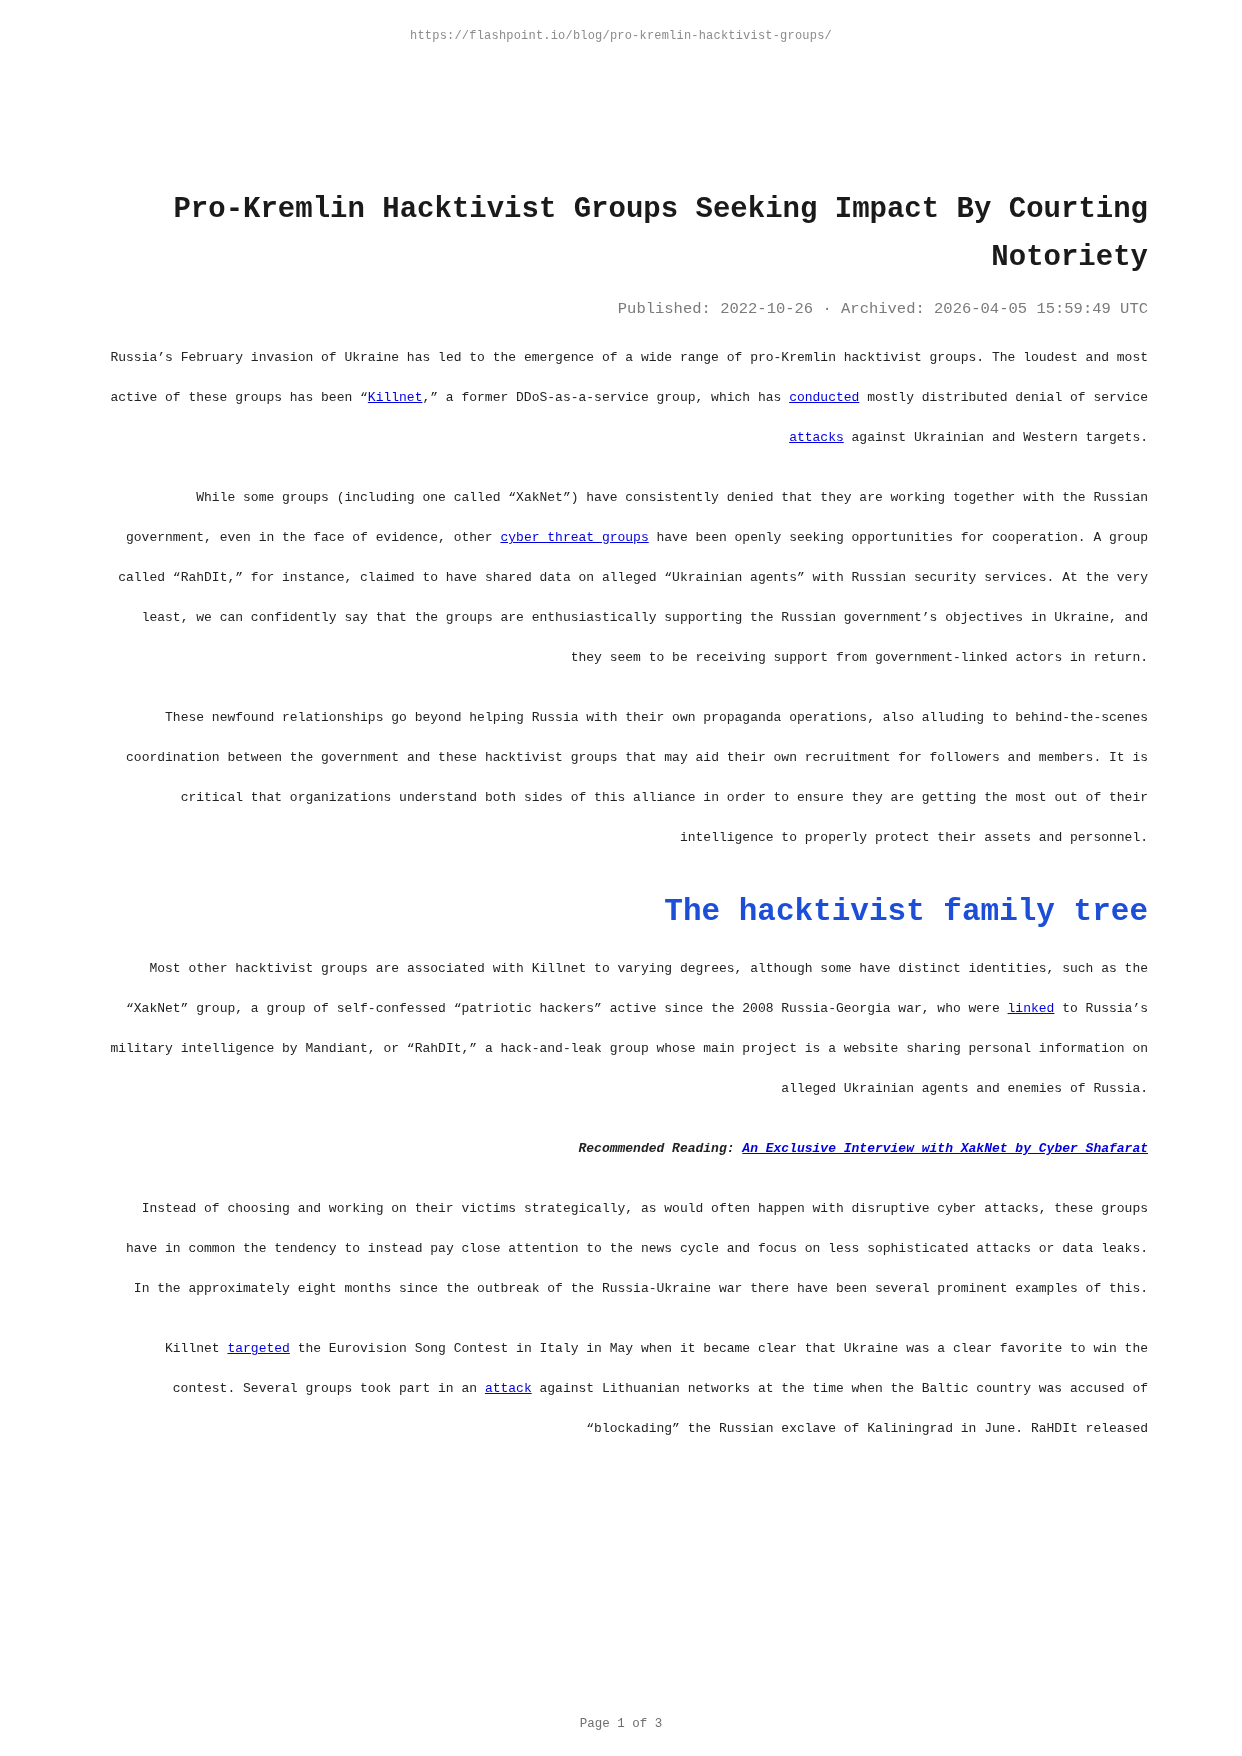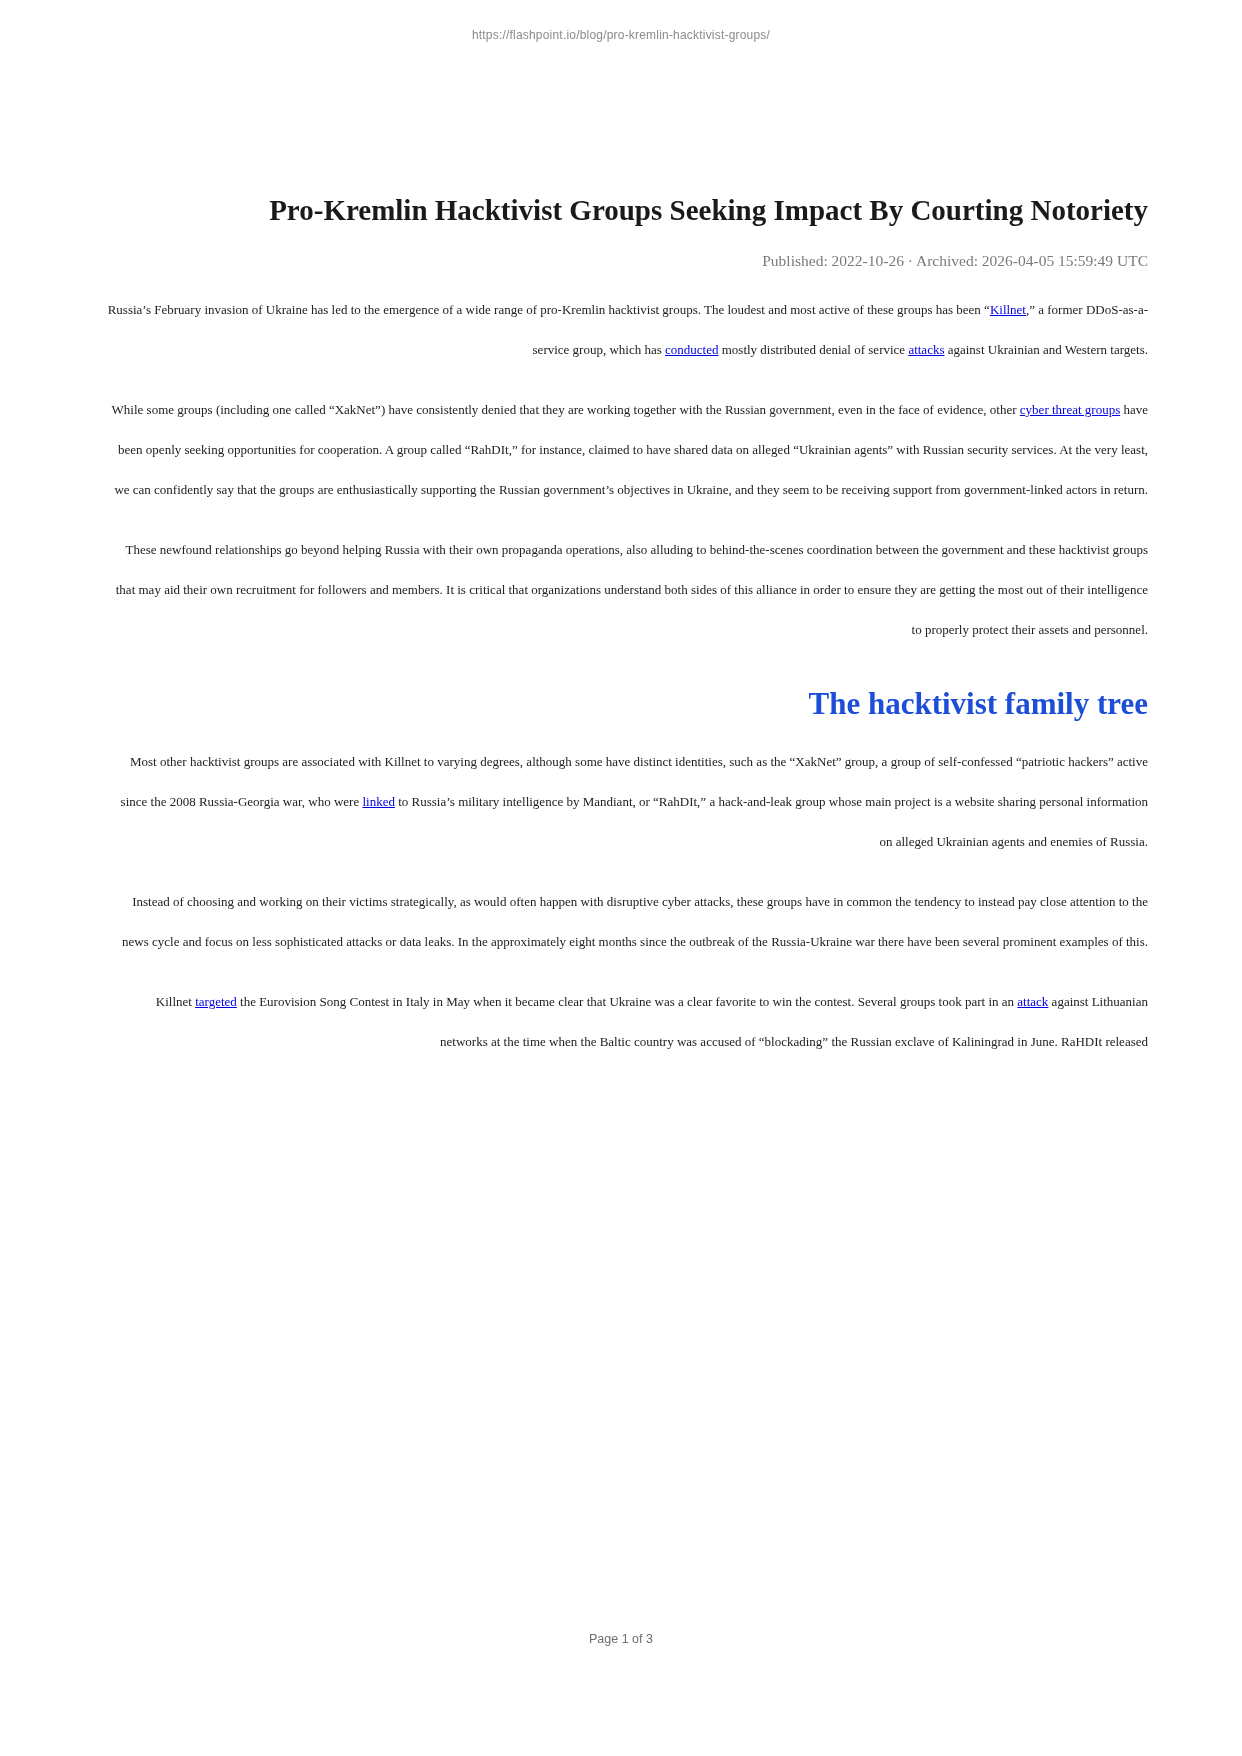--- a/index.html
+++ b/index.html
@@ -1,15 +1,15 @@
 <!DOCTYPE html>
 <html><head>
 <meta charset="utf-8">
 <style>
-  * { box-sizing: border-box; }
+  * { box-sizing: border-box; font-family: Liberation Mono, monospace; }
   html, body {
     margin: 0; padding: 0;
     background: #ffffff;
     width: 1242px; height: 1756px;
     position: relative;
     font-family: "Liberation Serif", serif;
     color: #1f1f1f;
     overflow: hidden;
   }
   .header-url {
@@ -62,21 +62,21 @@
     font-weight: bold;
     font-style: italic;
   }
   .link {
     color: #0000e0;
     text-decoration: underline;
     cursor: pointer;
   }
   .footer {
     position: absolute;
-    top: 1632px; left: 0; width: 100%;
+    top: 1716px; left: 0; width: 100%;
     text-align: center;
     font-family: "Liberation Sans", sans-serif;
     font-size: 12.5px;
     color: #6e6e6e;
   }
 </style>
 </head>
 <body>
 
 <div class="header-url">
@@ -85,20 +85,21 @@
 
 <div class="content">
   <h1 class="title">Pro-Kremlin Hacktivist Groups Seeking Impact By Courting Notoriety</h1>
   <div class="meta">Published: 2022-10-26 · Archived: 2026-04-05 15:59:49 UTC</div>
   <div>
       <p class="body"><span>Russia’s February invasion of Ukraine has led to the emergence of a wide range of pro-Kremlin hacktivist groups. The loudest and most active of these groups has been “</span><a class="link">Killnet</a><span>,” a former DDoS-as-a-service group, which has </span><a class="link">conducted</a><span> mostly distributed denial of service </span><a class="link">attacks</a><span> against Ukrainian and Western targets.</span></p>
       <p class="body"><span>While some groups (including one called “XakNet”) have consistently denied that they are working together with the Russian government, even in the face of evidence, other </span><a class="link">cyber threat groups</a><span> have been openly seeking opportunities for cooperation. A group called “RahDIt,” for instance, claimed to have shared data on alleged “Ukrainian agents” with Russian security services. At the very least, we can confidently say that the groups are enthusiastically supporting the Russian government’s objectives in Ukraine, and they seem to be receiving support from government-linked actors in return.</span></p>
       <p class="body"><span>These newfound relationships go beyond helping Russia with their own propaganda operations, also alluding to behind-the-scenes coordination between the government and these hacktivist groups that may aid their own recruitment for followers and members. It is critical that organizations understand both sides of this alliance in order to ensure they are getting the most out of their intelligence to properly protect their assets and personnel.</span></p>
       <h2 class="section">The hacktivist family tree</h2>
       <p class="body"><span>Most other hacktivist groups are associated with Killnet to varying degrees, although some have distinct identities, such as the “XakNet” group, a group of self-confessed “patriotic hackers” active since the 2008 Russia-Georgia war, who were </span><a class="link">linked</a><span> to Russia’s military intelligence by Mandiant, or “RahDIt,” a hack-and-leak group whose main project is a website sharing personal information on alleged Ukrainian agents and enemies of Russia.</span></p>
+      <p class="body rec"><span>Recommended Reading: </span><a class="link">An Exclusive Interview with XakNet by Cyber Shafarat</a></p>
       <p class="body"><span>Instead of choosing and working on their victims strategically, as would often happen with disruptive cyber attacks, these groups have in common the tendency to instead pay close attention to the news cycle and focus on less sophisticated attacks or data leaks. In the approximately eight months since the outbreak of the Russia-Ukraine war there have been several prominent examples of this.</span></p>
       <p class="body"><span>Killnet </span><a class="link">targeted</a><span> the Eurovision Song Contest in Italy in May when it became clear that Ukraine was a clear favorite to win the contest. Several groups took part in an </span><a class="link">attack</a><span> against Lithuanian networks at the time when the Baltic country was accused of “blockading” the Russian exclave of Kaliningrad in June. RaHDIt released</span></p>
     </div>
 </div>
 
 <div class="footer">
   <span>Page 1 of 3</span>
 </div>
 
 </body></html>

